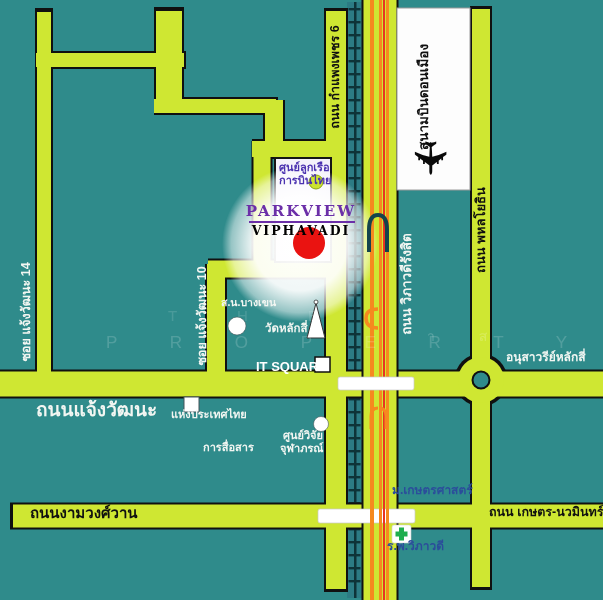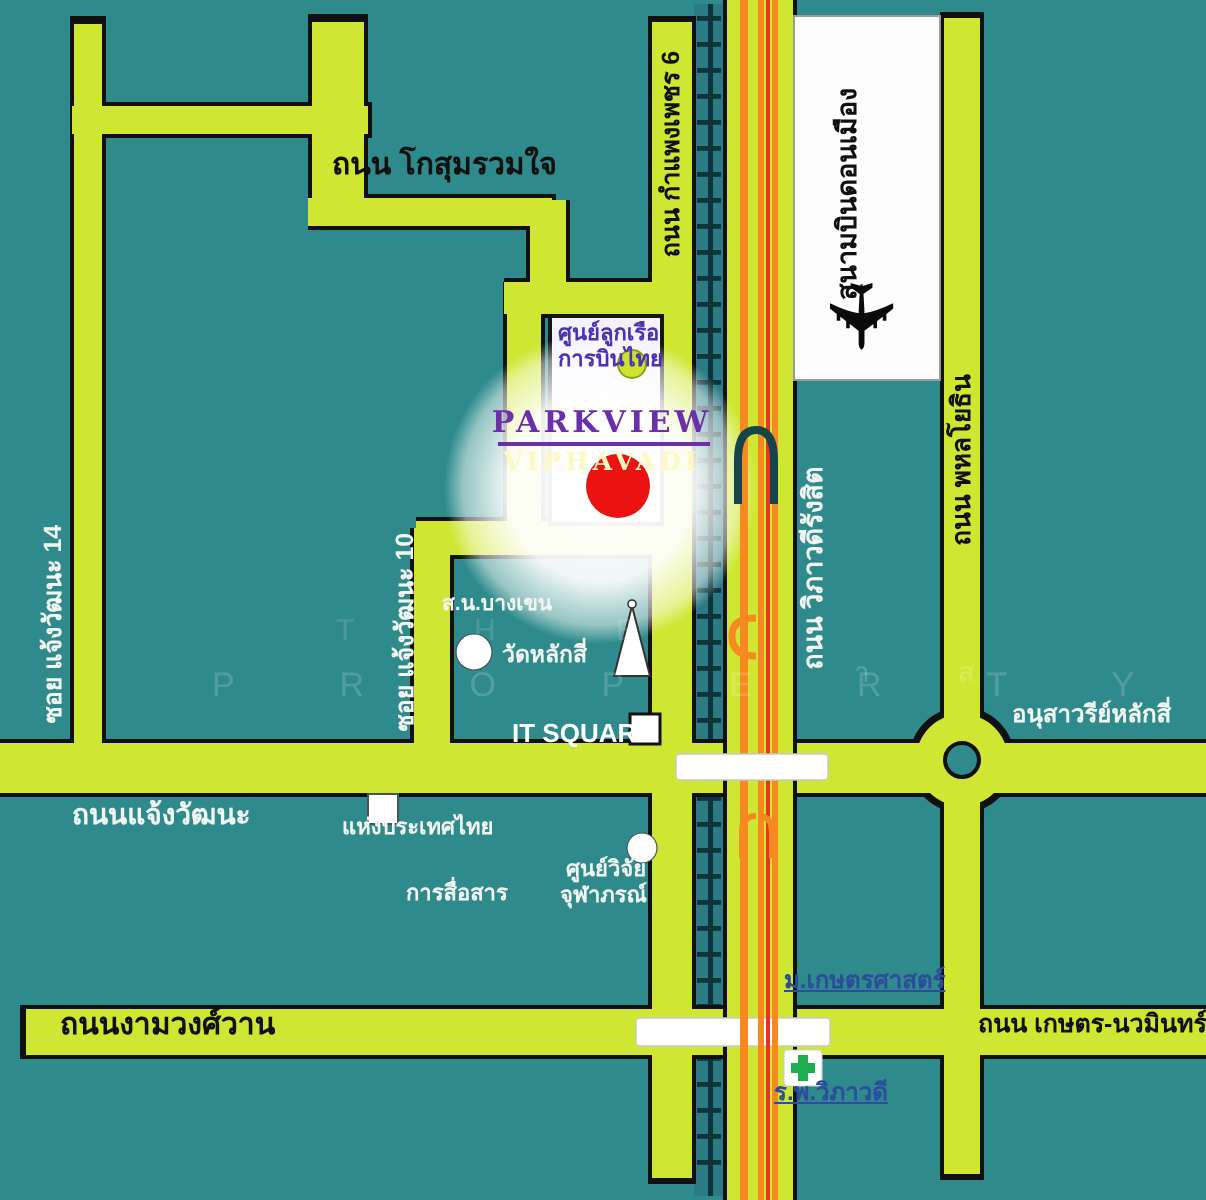--- a/index.html
+++ b/index.html
@@ -8,21 +8,21 @@
     background:#2f8b8b;
     font-family:"Liberation Sans","DejaVu Sans",sans-serif;
   }
   #map svg{position:absolute;left:0;top:0;}
   .casing{stroke:#101010;fill:none;}
   .road{stroke:#cfe732;fill:none;}
   .lbl{position:absolute;white-space:nowrap;line-height:1.05;}
   .b{font-weight:bold;}
   .blk{color:#101010;}
   .wht{color:#f2f6f2;}
-  .blu{color:#2b4d9b;text-decoration:underline;}
+  .blu{color:#2b4d9b;}
   .ppl{color:#4b32b0;}
   .rot{transform:translate(-50%,-50%) rotate(-90deg);}
   .ctr{transform:translateX(-50%);}
   .wm{position:absolute;color:#ffffff;white-space:nowrap;}
 </style>
 </head>
 <body>
 
 <div id="map">
 
@@ -162,41 +162,40 @@
       <rect x="395.5" y="531.5" width="12" height="5" fill="#1fae4e"></rect>
     </g>
     <circle cx="316" cy="182" r="7" fill="#cde32f" stroke="#8aa312" stroke-width="1"></circle>
     <circle cx="309" cy="243" r="16" fill="#ea1311"></circle>
   </svg>
 
   <div class="wm" style="left:106px;top:333px;font-size:17px;letter-spacing:24px;opacity:.17;">P R O P E R T Y</div>
   <div class="wm" style="left:168px;top:307px;font-size:15px;letter-spacing:28px;opacity:.13;">T H E</div>
   <div class="wm" style="left:427px;top:325px;font-size:14px;letter-spacing:20px;opacity:.2;">า ส</div>
 
-  <div class="lbl b blk" style="left:166px;top:75px;font-size:15px;">ถนน โกสุมรวมใจ</div>
   <div class="lbl b wht rot" style="left:27px;top:312px;font-size:12.5px;">ซอย แจ้งวัฒนะ 14</div>
   <div class="lbl b wht rot" style="left:203px;top:316px;font-size:12.5px;">ซอย แจ้งวัฒนะ 10</div>
   <div class="lbl b blk rot" style="left:336px;top:77px;font-size:12.5px;">ถนน กำแพงเพชร 6</div>
   <div class="lbl b wht rot" style="left:407px;top:284px;font-size:13.5px;">ถนน วิภาวดีรังสิต</div>
   <div class="lbl b blk rot" style="left:481px;top:230px;font-size:13px;">ถนน พหลโยธิน</div>
-  <div class="lbl b wht" style="left:36px;top:400px;font-size:14px;">ถนนแจ้งวัฒนะ</div>
+  <div class="lbl b wht" style="left:36px;top:400px;font-size:19px;">ถนนแจ้งวัฒนะ</div>
   <div class="lbl b blk" style="left:30px;top:505px;font-size:15px;">ถนนงามวงศ์วาน</div>
   <div class="lbl b blk" style="left:489px;top:506px;font-size:12.5px;">ถนน เกษตร-นวมินทร์</div>
 
   <div class="lbl b blk rot" style="left:424px;top:97px;font-size:13.5px;">สนามบินดอนเมือง</div>
   <div class="lbl" style="left:430px;top:158px;font-size:46px;color:#0a0a0a;transform:translate(-50%,-50%) rotate(90deg);">✈</div>
 
   <div class="lbl b ppl" style="left:279px;top:162px;font-size:11px;">ศูนย์ลูกเรือ</div>
   <div class="lbl b ppl" style="left:279px;top:175px;font-size:11px;">การบินไทย</div>
   <div class="lbl b ctr" style="left:301px;top:204px;font-size:15px;letter-spacing:2px;color:#6b2fa8;font-family:'DejaVu Serif','Liberation Serif',serif;">PARKVIEW</div>
   <div style="position:absolute;left:249px;top:221px;width:106px;height:2px;background:#6b2fa8;"></div>
-  <div class="lbl b ctr" style="left:301px;top:224px;font-size:12.5px;letter-spacing:2px;color:#fef9c3;font-family:'DejaVu Serif','Liberation Serif',serif;">VIPHAVADI</div>
+  <div class="lbl b ctr" style="left:301px;top:224px;font-size:12.5px;letter-spacing:2px;color:#000000;font-family:'DejaVu Serif','Liberation Serif',serif;">VIPHAVADI</div>
 
   <div class="lbl b wht" style="left:221px;top:297px;font-size:10.5px;">ส.น.บางเขน</div>
-  <div class="lbl b wht" style="left:251px;top:322px;font-size:11.5px;">วัดหลักสี่</div>
+  <div class="lbl b wht" style="left:265px;top:322px;font-size:11.5px;">วัดหลักสี่</div>
   <div class="lbl b" style="left:256px;top:360px;font-size:13px;color:#ffffff;">IT SQUARE</div>
   <div class="lbl b wht" style="left:203px;top:396px;font-size:11px;margin-top:46px;">การสื่อสาร</div>
   <div class="lbl b wht" style="left:171px;top:409px;font-size:11px;">แห่งประเทศไทย</div>
   <div class="lbl b wht" style="left:283px;top:430px;font-size:11px;">ศูนย์วิจัย</div>
   <div class="lbl b wht" style="left:280px;top:443px;font-size:11px;">จุฬาภรณ์</div>
   <div class="lbl b wht" style="left:506px;top:351px;font-size:12px;">อนุสาวรีย์หลักสี่</div>
   <div class="lbl b blu" style="left:392px;top:484px;font-size:12px;">ม.เกษตรศาสตร์</div>
   <div class="lbl b blu" style="left:387px;top:540px;font-size:12px;">ร.พ.วิภาวดี</div>
 
 </div>

